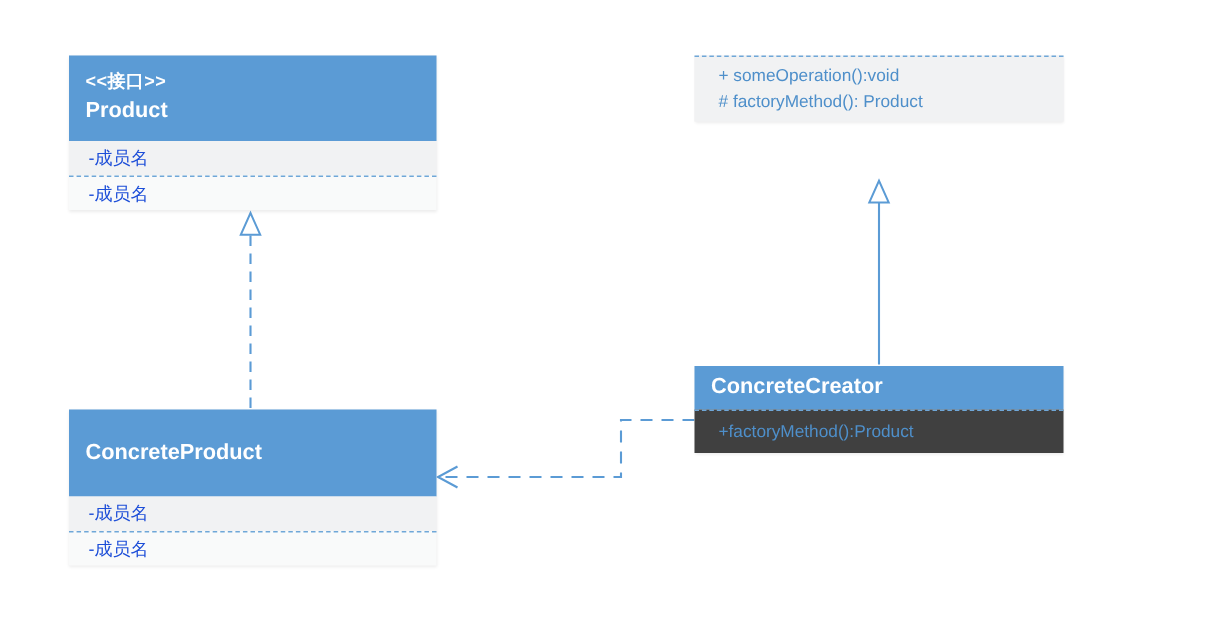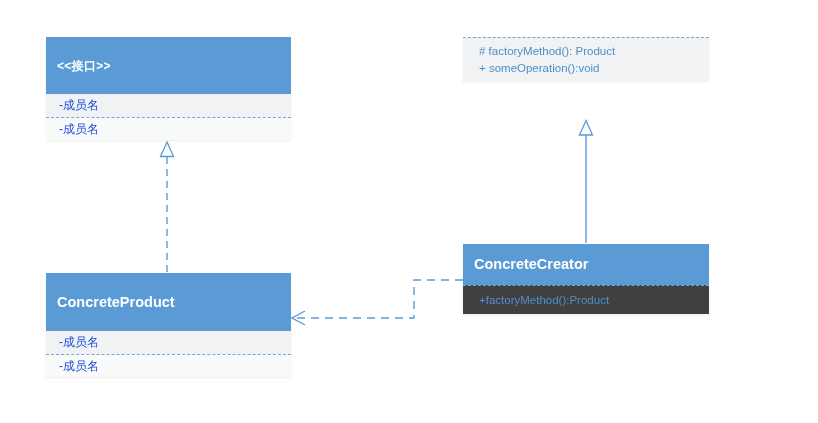--- a/index.html
+++ b/index.html
@@ -79,21 +79,21 @@
   #product-box        { left: 46px;  top: 37px;  width: 245px; }
   #product-box .box-header { height: 57px; }
 
   #creator-box        { left: 463px; top: 37px;  width: 246px; }
   #creator-box .box-header { height: 40px; }
 
   #concrete-product-box { left: 46px;  top: 273px; width: 245px; }
   #concrete-product-box .box-header { height: 58px; }
 
   #concrete-creator-box { left: 463px; top: 244px; width: 246px; }
-  #concrete-creator-box .box-header { height: 41px; }
+  #concrete-creator-box .box-header { height: 29px; }
 </style>
 </head>
 <body>
 
 <div class="canvas">
 
   <svg class="arrow-layer" width="818" height="423" viewBox="0 0 818 423">
 
     <g>
       <line x1="167" y1="272" x2="167" y2="157" stroke="#5b9bd5" stroke-width="1.4" stroke-dasharray="7 5"></line>
@@ -107,31 +107,32 @@
 
     <g>
       <polyline points="463,280 414,280 414,318 296,318" fill="none" stroke="#5b9bd5" stroke-width="1.4" stroke-dasharray="8 6"></polyline>
       <path d="M305 311 L292 318 L305 325" fill="none" stroke="#5b9bd5" stroke-width="1.4"></path>
     </g>
   </svg>
 
   <div class="uml-box" id="product-box">
     <div class="box-header">
       <span class="stereotype">&lt;&lt;接口&gt;&gt;</span>
+      <span class="class-name">Product</span>
     </div>
     <div class="box-body">
       <div class="member-row">-成员名</div>
       <div class="member-row alt">-成员名</div>
     </div>
   </div>
 
   <div class="uml-box" id="creator-box">
     <div class="box-body top-dashed creator-body">
+      <div class="method-row">+ someOperation():void</div>
       <div class="method-row"># factoryMethod(): Product</div>
-      <div class="method-row">+ someOperation():void</div>
     </div>
   </div>
 
   <div class="uml-box" id="concrete-product-box">
     <div class="box-header">
       <span class="class-name">ConcreteProduct</span>
     </div>
     <div class="box-body">
       <div class="member-row">-成员名</div>
       <div class="member-row alt">-成员名</div>

